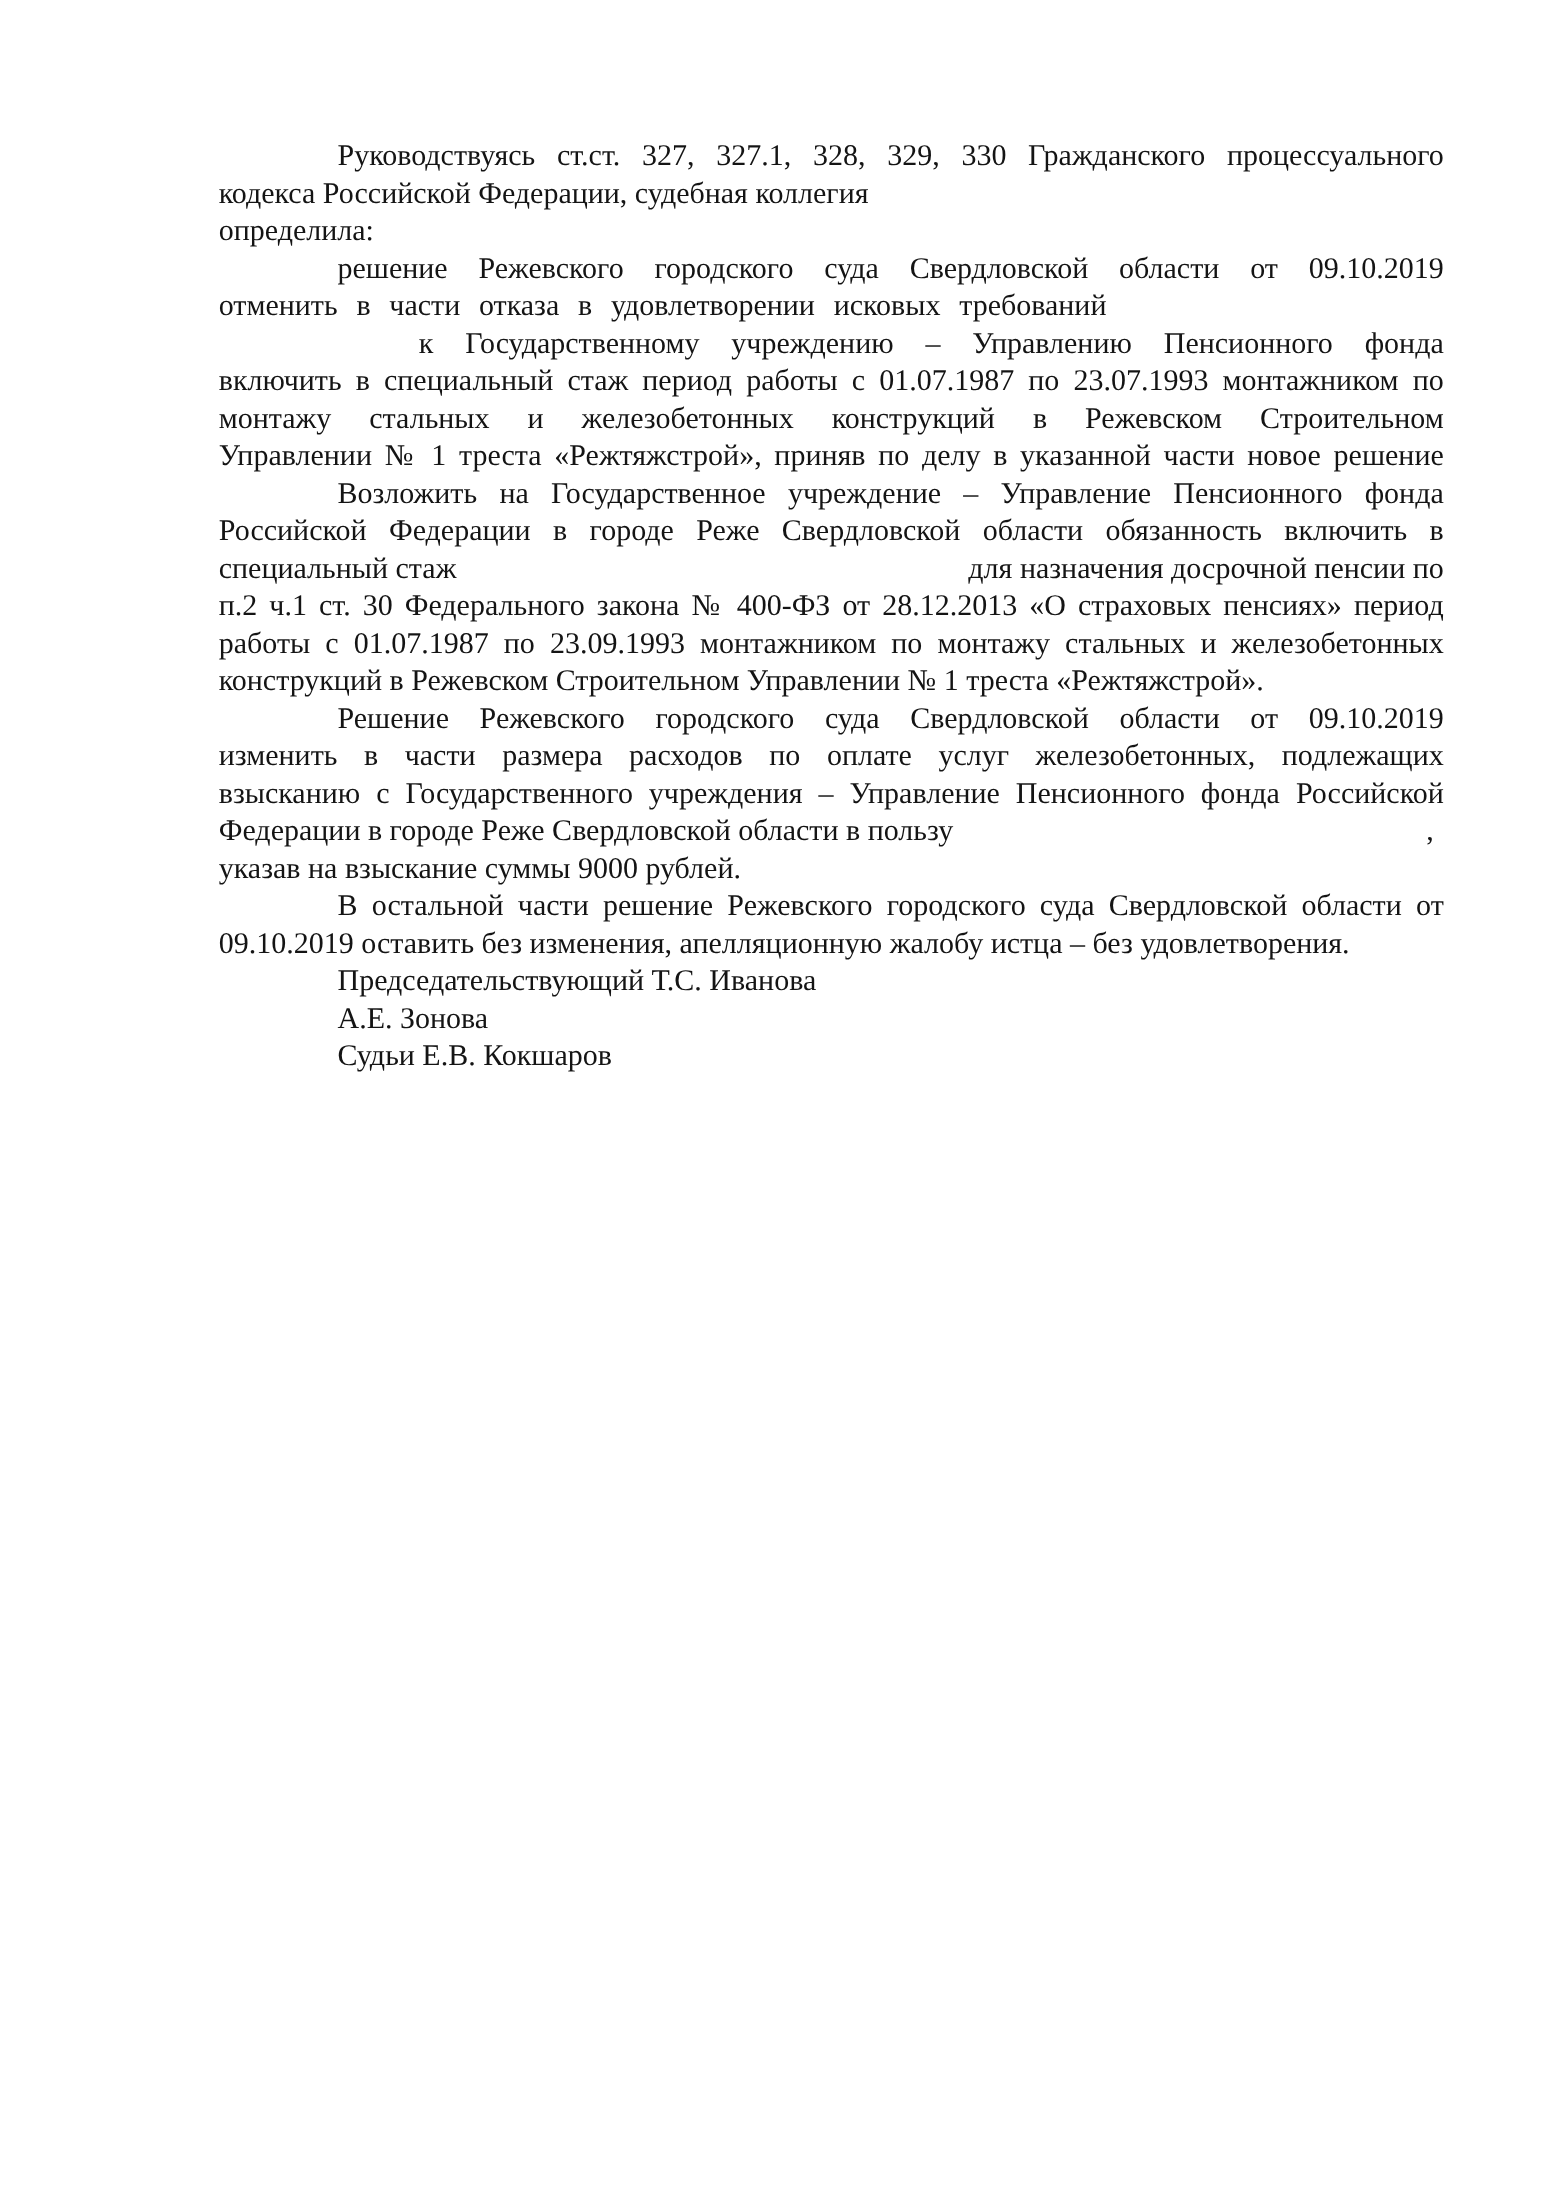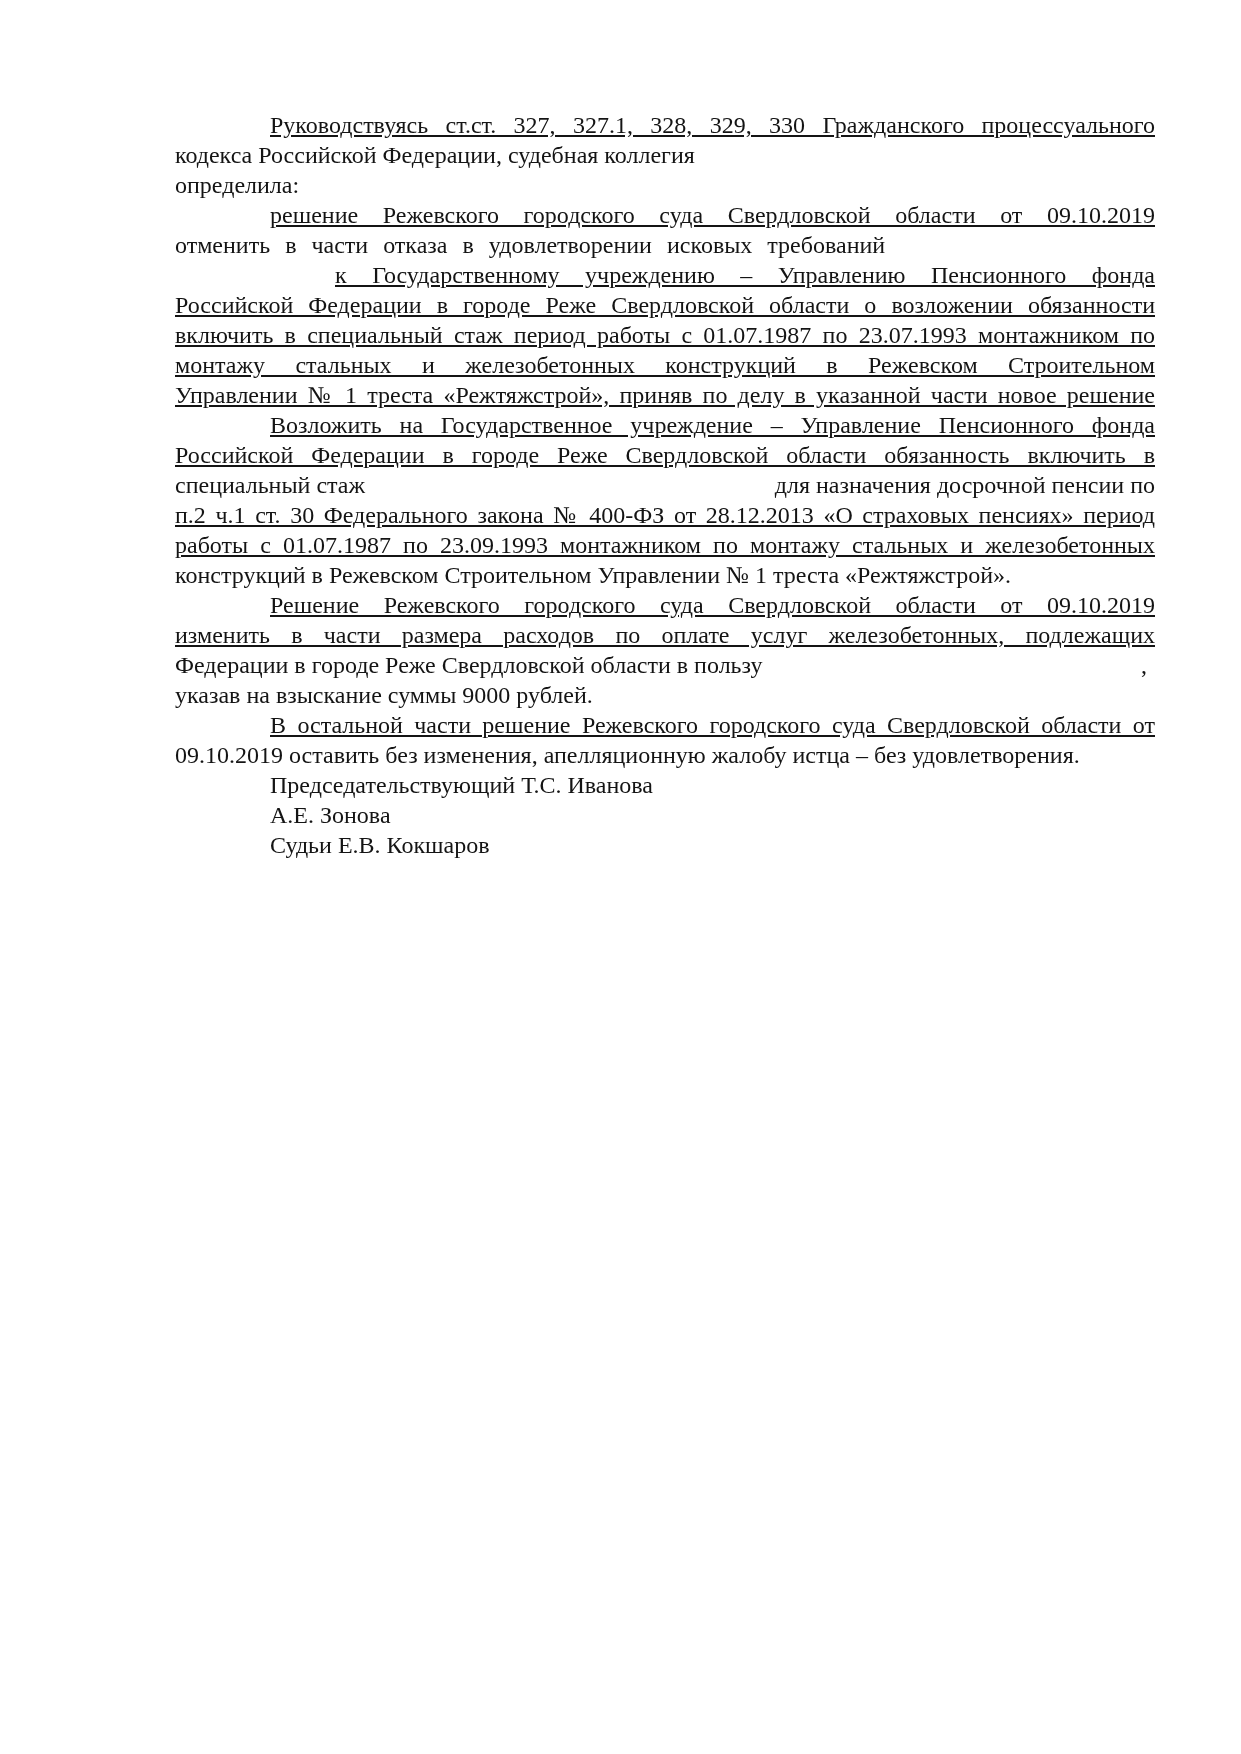--- a/index.html
+++ b/index.html
@@ -25,21 +25,20 @@
   .ln {
     font-size: 24px;
     line-height: 30px;
     white-space: normal;
     text-align: left;
   }
   
   .j {
     text-align: justify;
     text-align-last: justify;
-    text-decoration: underline;
   }
   
   .ind  { text-indent: 95px; }
   
   .indbig { text-indent: 160px; }
   .center { text-align: left; }
   
   .sp { word-spacing: 9px; }
   
   .gapline {
@@ -56,37 +55,37 @@
 <div class="sheet">
 
   <div class="ln j ind">Руководствуясь ст.ст. 327, 327.1, 328, 329, 330 Гражданского процессуального</div>
   <div class="ln">кодекса Российской Федерации, судебная коллегия</div>
 
   <div class="ln center">определила:</div>
 
   <div class="ln j ind">решение Режевского городского суда Свердловской области от 09.10.2019</div>
   <div class="ln sp">отменить в части отказа в удовлетворении исковых требований</div>
   <div class="ln j indbig">к Государственному учреждению – Управлению Пенсионного фонда</div>
-  <div class="ln j">Российской Федерации в городе Реже Свердловской области о возложении обязанности</div>
   <div class="ln j">включить в специальный стаж период работы с 01.07.1987 по 23.07.1993 монтажником по</div>
   <div class="ln j">монтажу стальных и железобетонных конструкций в Режевском Строительном</div>
   <div class="ln j">Управлении № 1 треста «Режтяжстрой», приняв по делу в указанной части новое решение</div>
 
   <div class="ln j ind">Возложить на Государственное учреждение – Управление Пенсионного фонда</div>
   <div class="ln j">Российской Федерации в городе Реже Свердловской области обязанность включить в</div>
   <div class="ln gapline">
     <span class="seg">специальный стаж</span>
     <span class="seg">для назначения досрочной пенсии по</span>
   </div>
   <div class="ln j">п.2 ч.1 ст. 30 Федерального закона № 400-ФЗ от 28.12.2013 «О страховых пенсиях» период</div>
   <div class="ln j">работы с 01.07.1987 по 23.09.1993 монтажником по монтажу стальных и железобетонных</div>
   <div class="ln">конструкций в Режевском Строительном Управлении № 1 треста «Режтяжстрой».</div>
 
   <div class="ln j ind">Решение Режевского городского суда Свердловской области от 09.10.2019</div>
   <div class="ln j">изменить в части размера расходов по оплате услуг железобетонных, подлежащих</div>
+  <div class="ln j">взысканию с Государственного учреждения – Управление Пенсионного фонда Российской</div>
   <div class="ln gapline">
     <span class="seg">Федерации в городе Реже Свердловской области в пользу</span>
     <span class="seg comma">,</span>
   </div>
   <div class="ln">указав на взыскание суммы 9000 рублей.</div>
 
   <div class="ln j ind">В остальной части решение Режевского городского суда Свердловской области от</div>
   <div class="ln">09.10.2019 оставить без изменения, апелляционную жалобу истца – без удовлетворения.</div>
 
   <div class="ln ind">Председательствующий Т.С. Иванова</div>

